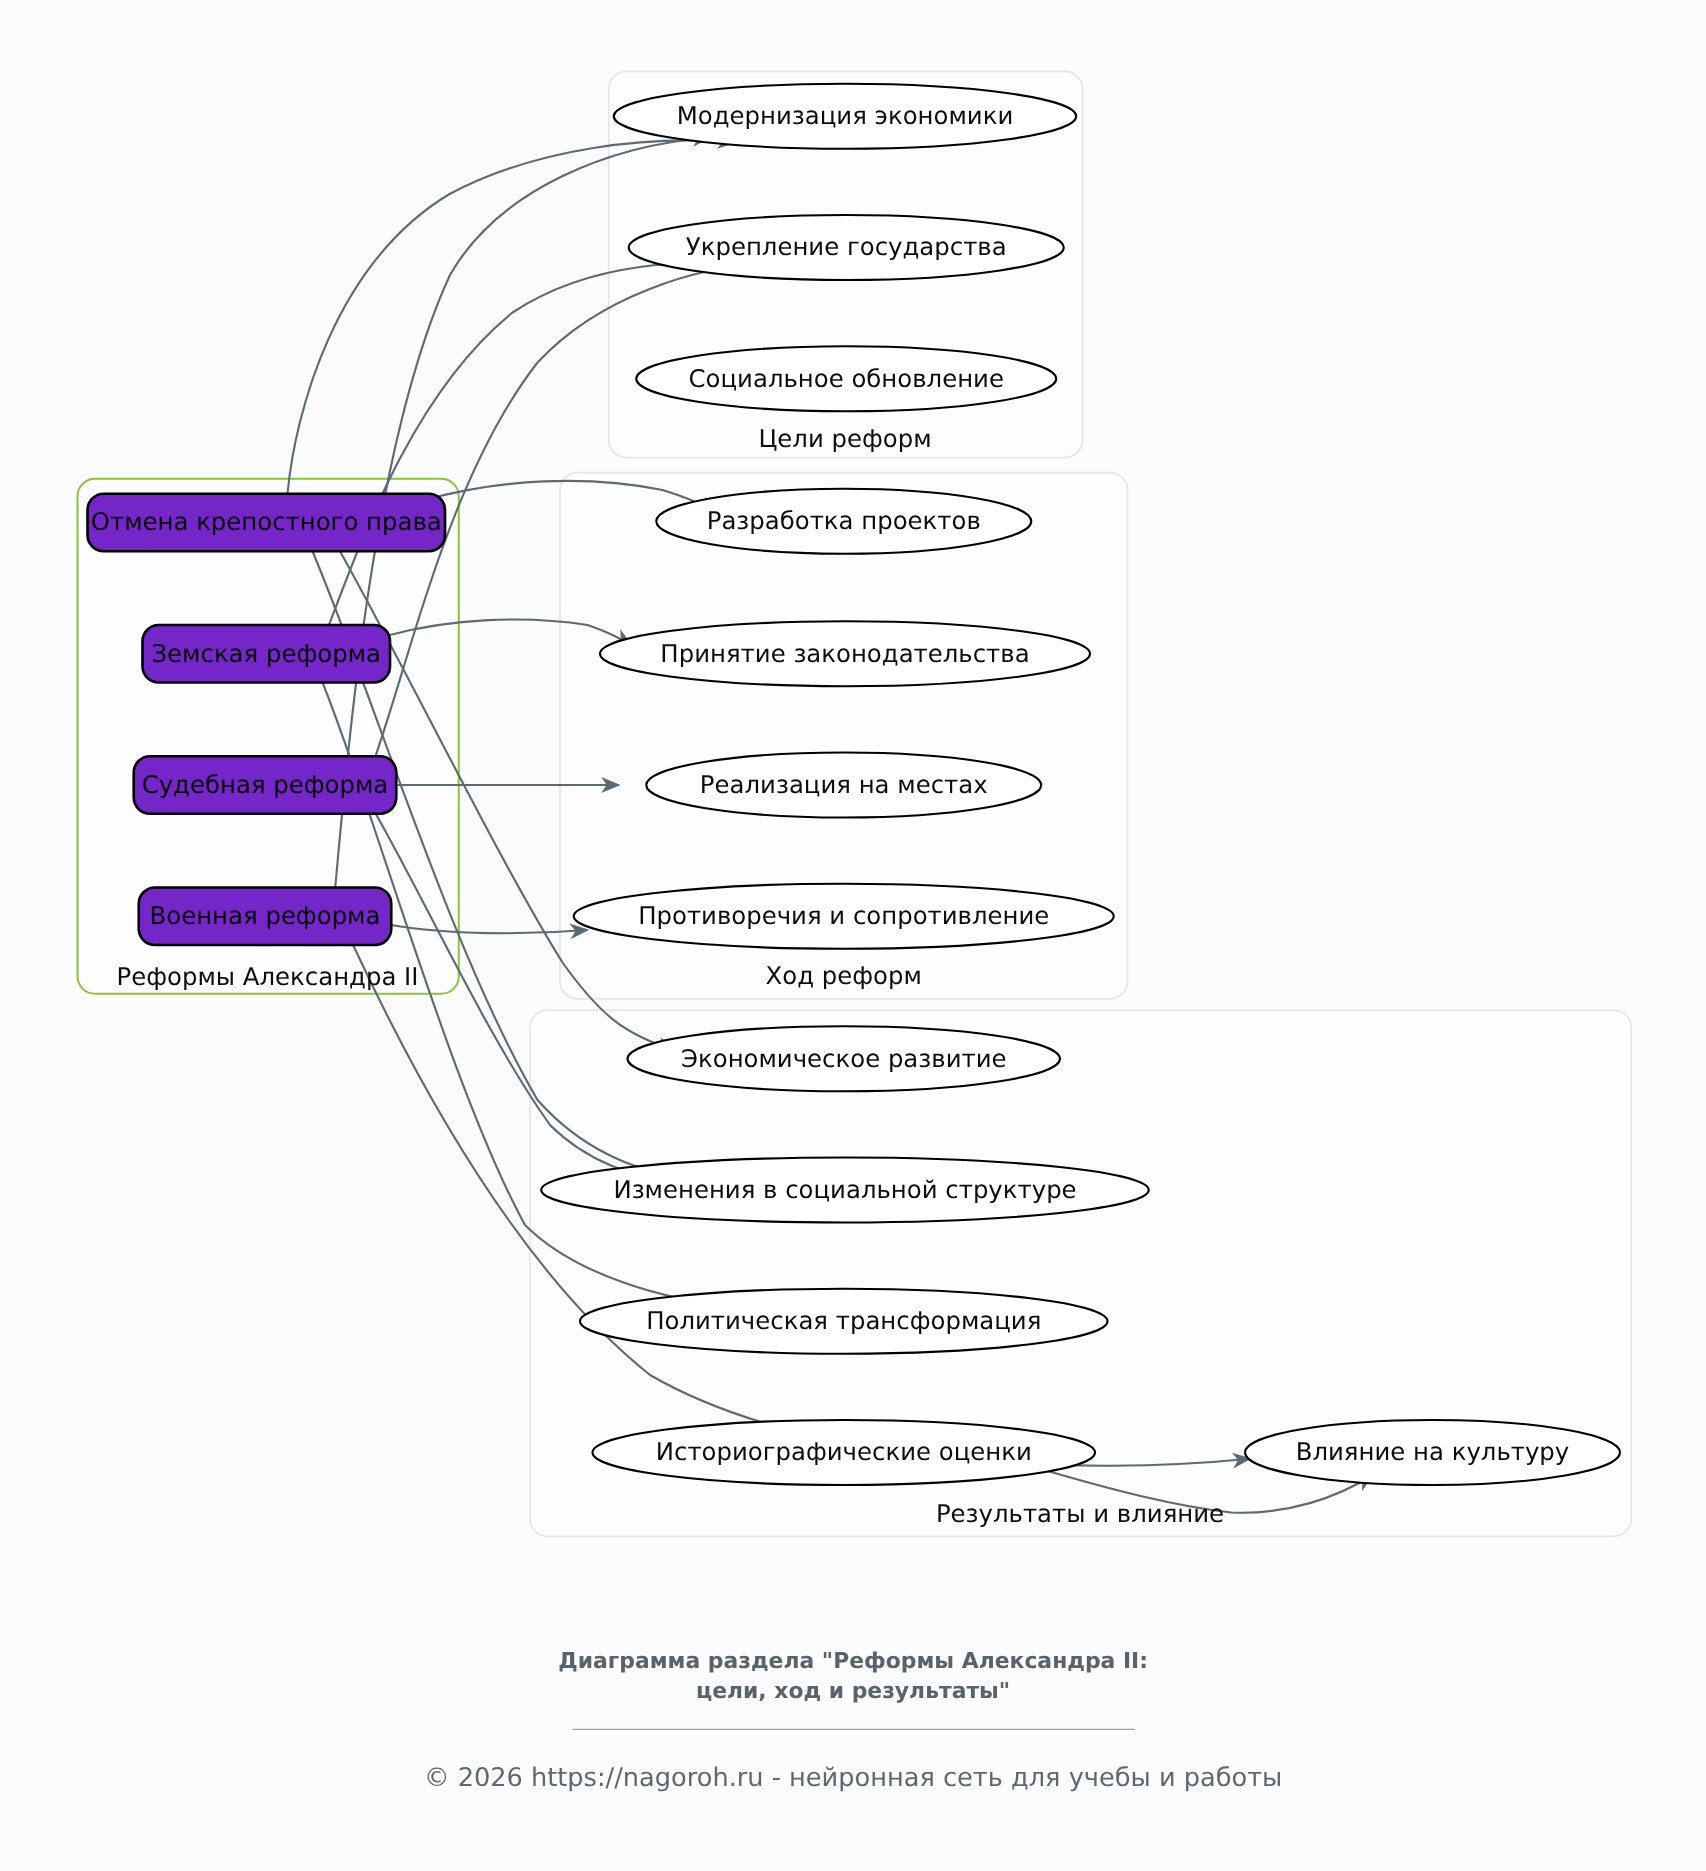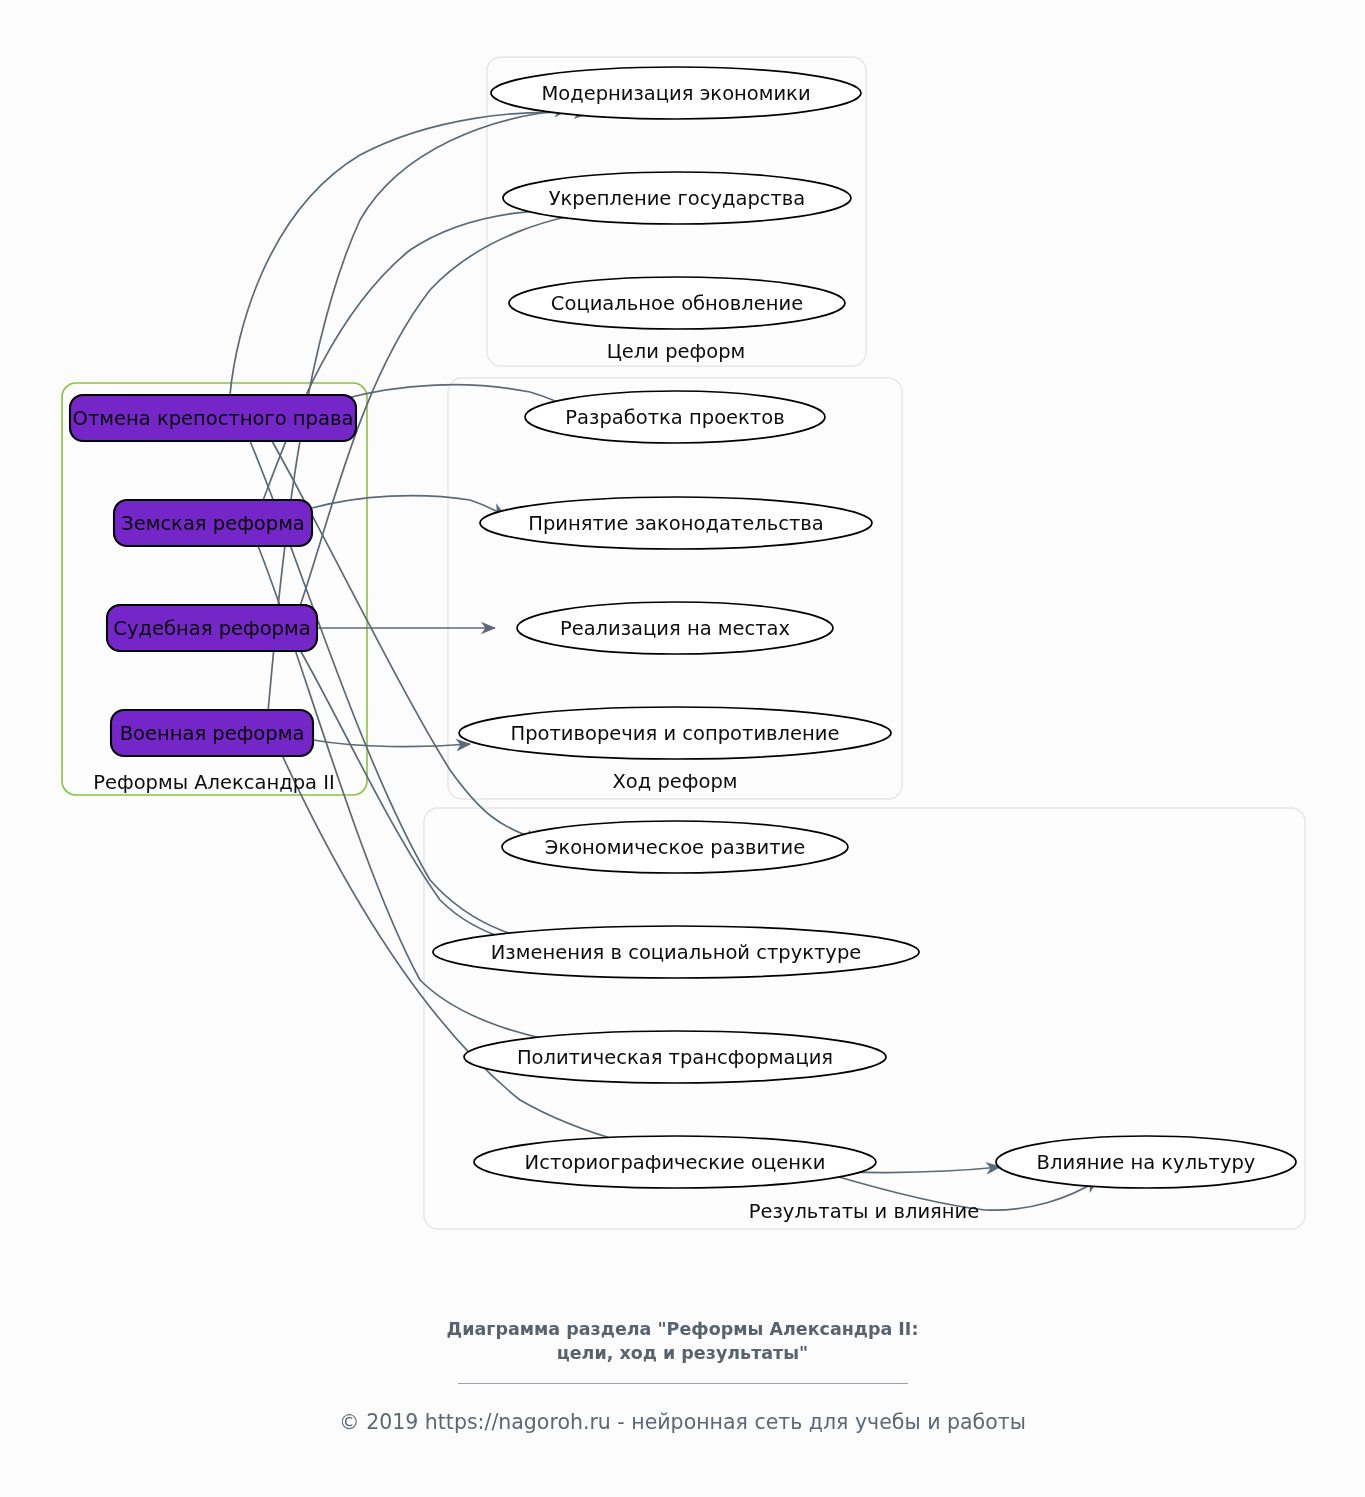--- a/index.html
+++ b/index.html
@@ -204,16 +204,16 @@
         <text x="676" y="352" class="cluster-label">Цели реформ</text>
         <text x="675" y="782" class="cluster-label">Ход реформ</text>
         <text x="864" y="1212" class="cluster-label">Результаты и влияние</text>
       </g>
   </svg>
 
   <div class="footer-wrap">
     <div class="footer-title">Диаграмма раздела "Реформы Александра II:
 цели, ход и результаты"</div>
     <hr class="footer-rule">
-    <div class="footer-credit">© 2019 https://nagoroh.ru - нейронная сеть для учебы и работы</div>
+    <div class="footer-credit">© 2026 https://nagoroh.ru - нейронная сеть для учебы и работы</div>
   </div>
 
 </div>
 
 </body></html>

